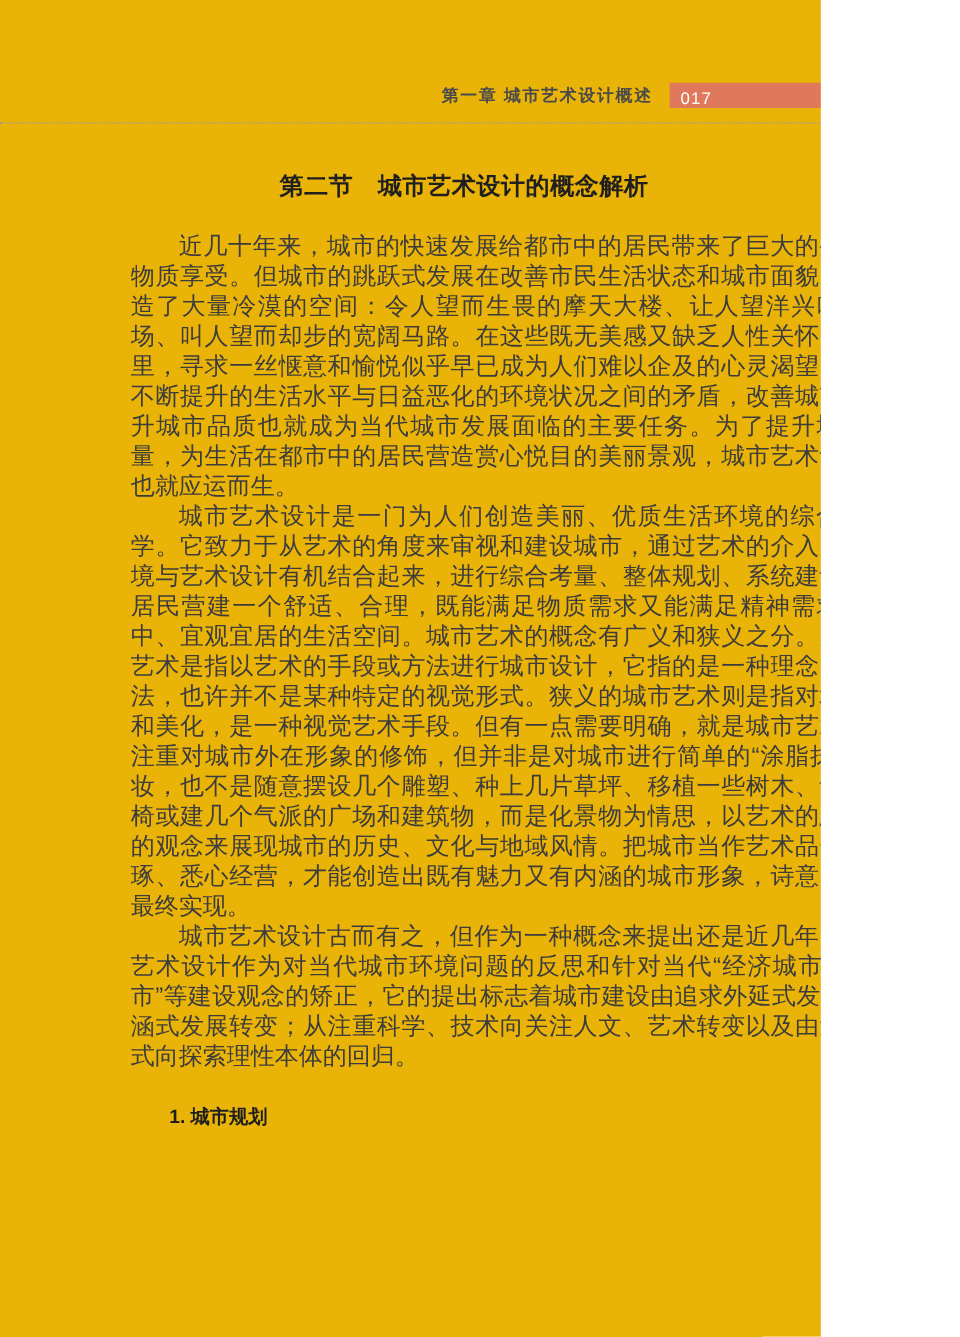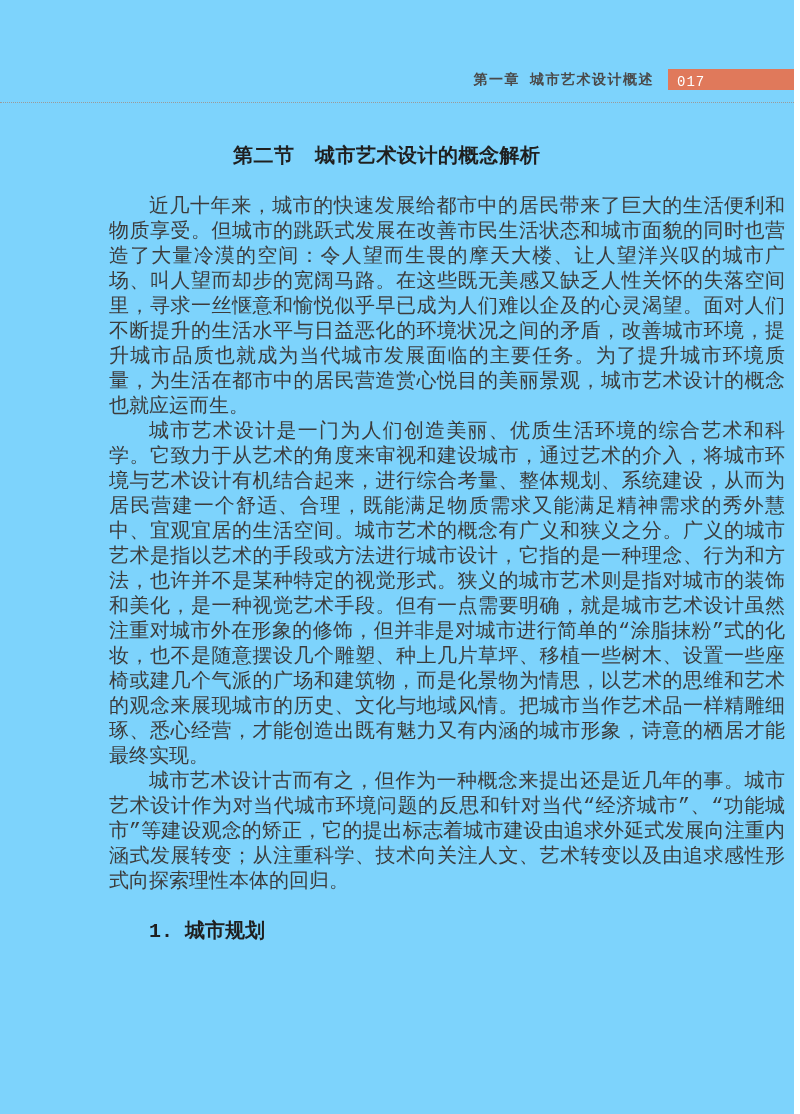--- a/index.html
+++ b/index.html
@@ -1,22 +1,22 @@
 <!DOCTYPE html>
 <html><head>
 <meta charset="utf-8">
 <style>
   html, body { margin: 0; padding: 0; background: #ffffff; }
   .page {
     position: relative;
-    width: 794px;
+    width: 684px;
     height: 1114px;
-    background: #7dd3fc;
+    background: #eab308;
     overflow: hidden;
-    font-family: Liberation Mono, monospace;
+    font-family: Liberation Sans, sans-serif;
   }
   .running-head {
     position: absolute;
     top: 68px; left: 0; right: 0;
     height: 23px;
     display: flex;
     justify-content: flex-end;
     align-items: center;
   }
   .chapter {
@@ -62,21 +62,21 @@
   p.body-para {
     margin: 0;
     font-size: 20px;
     line-height: 25px;
     color: #3c3c3c;
     text-align: justify;
     text-indent: 2em;
   }
   h2.sub-heading {
     margin: 25px 0 0 0;
-    font-size: 20px;
+    font-size: 16px;
     line-height: 25px;
     font-weight: bold;
     color: #1f1f1f;
     text-indent: 2em;
   }
 </style>
 </head>
 <body>
 
 <div class="page">

